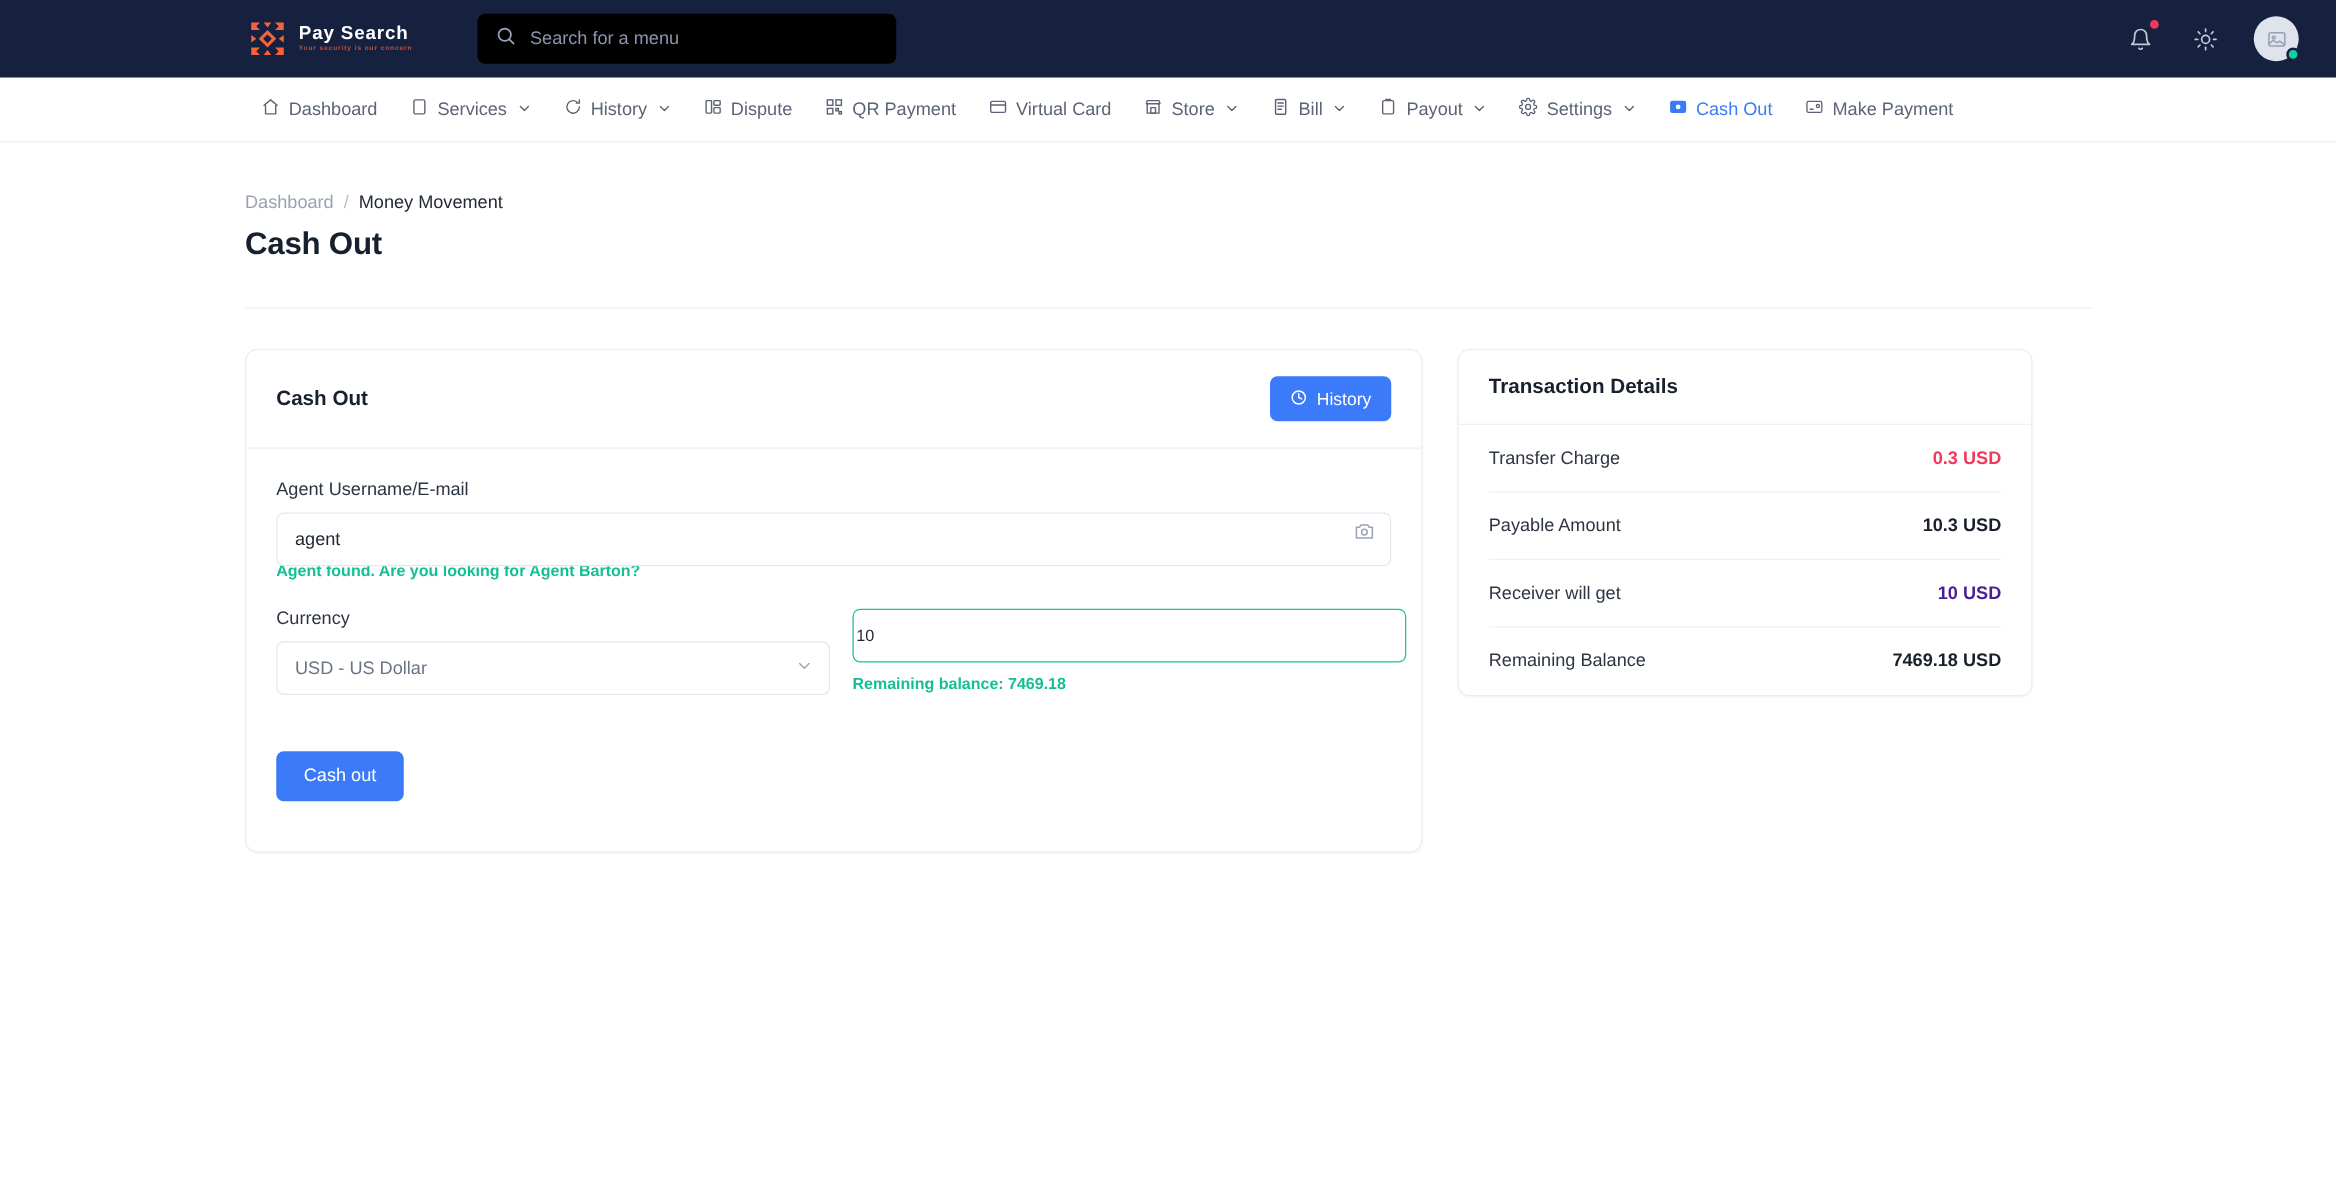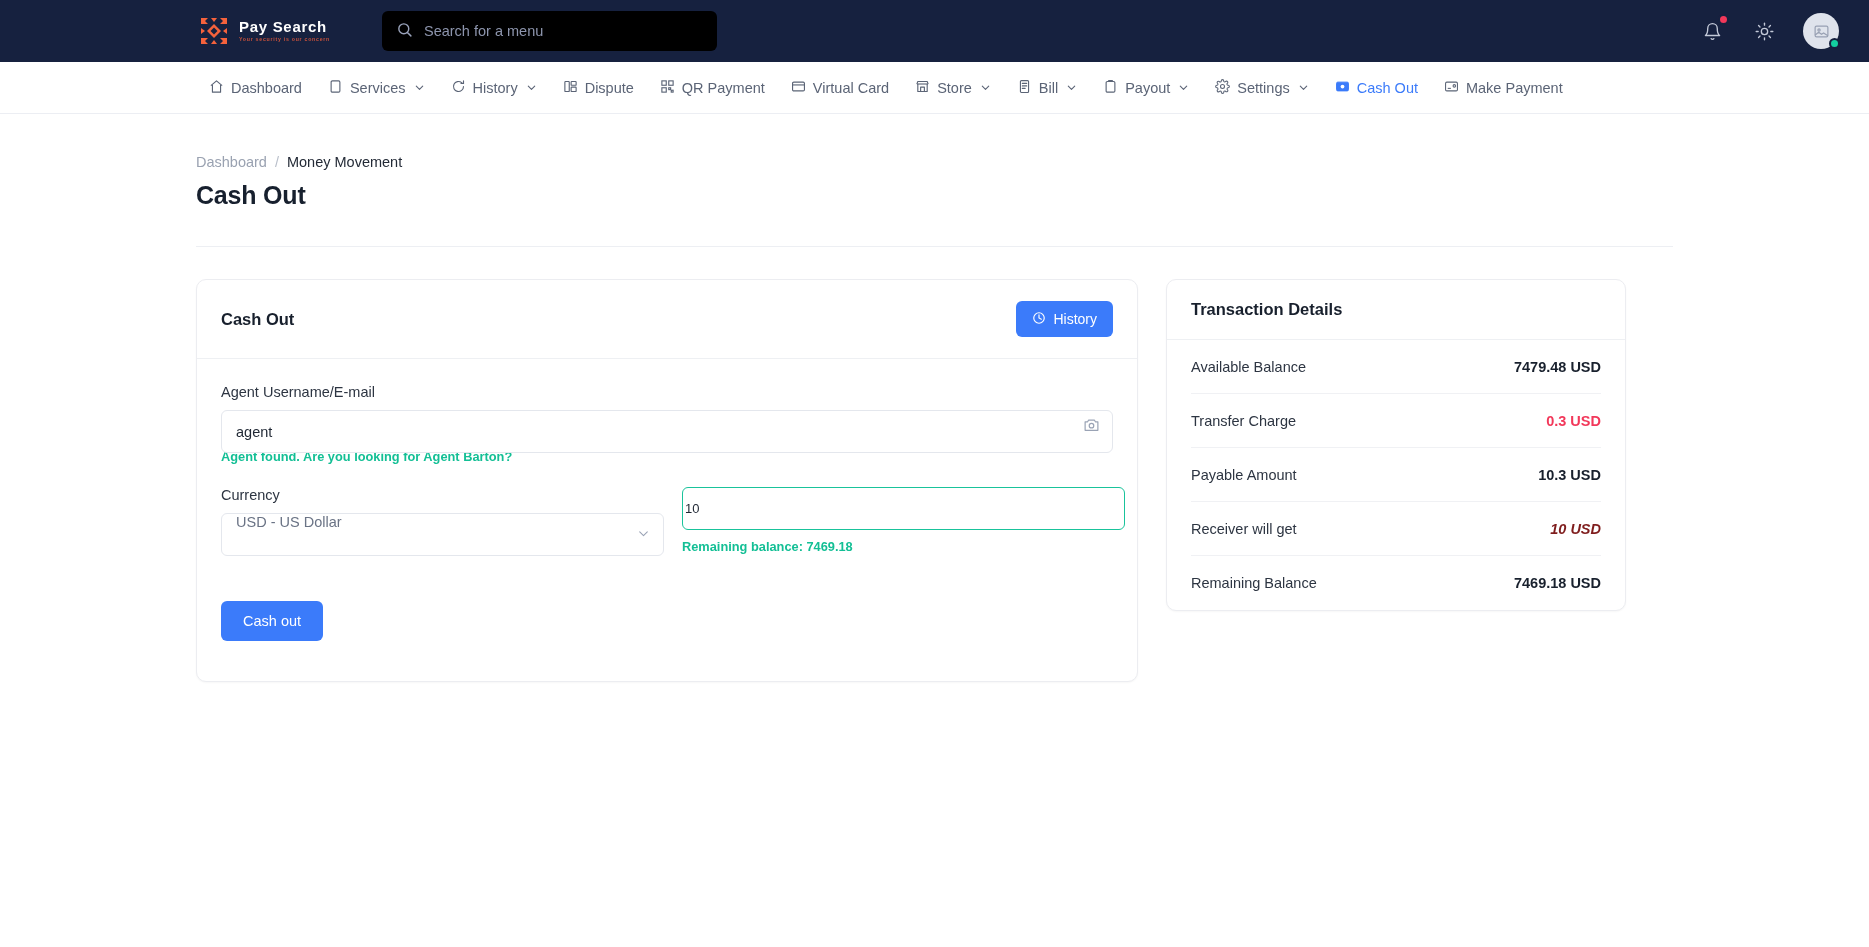--- a/index.html
+++ b/index.html
@@ -248,21 +248,21 @@
   .select-shell { position: relative; }
   .select-input {
     width: 100%;
     height: 43px;
     border: 1px solid #e4e7ed;
     border-radius: 6px;
     padding: 0 36px 0 14px;
     font-size: 14.5px;
     color: #6a7385;
     display: flex;
-    align-items: flex-start;
+    align-items: center;
     background: #fff;
     cursor: pointer;
   }
   .select-caret {
     position: absolute;
     right: 14px; top: 50%;
     transform: translateY(-50%);
     pointer-events: none;
   }
 
@@ -318,21 +318,21 @@
     display: flex;
     align-items: center;
     justify-content: space-between;
     height: 54px;
     border-bottom: 1px solid #f0f1f4;
   }
   .td-row:last-child { border-bottom: none; }
   .td-key { font-size: 14.5px; color: #2d3542; }
   .td-val { font-size: 14.5px; font-weight: bold; color: #18202d; }
   .td-val.neg { color: #f2385a; }
-  .td-val.pos { color: #7f1d1d; font-style: italic; }
+  .td-val.pos { color: #4c1d95; }
 </style>
 </head>
 <body>
 
 <div class="topbar">
 
   <div class="brand">
     <span class="brand-mark">
       <svg width="32" height="32" viewBox="0 0 32 32">
         <g fill="#f5623c">
@@ -592,24 +592,20 @@
         <button class="btn-cashout">Cash out</button>
       </div>
     </div>
 
     <div class="card card-right">
       <div class="td-head">
         <span class="td-title">Transaction Details</span>
       </div>
       <div class="td-list">
 
-        <div class="td-row">
-          <span class="td-key">Available Balance</span>
-          <span class="td-val">7479.48 USD</span>
-        </div>
 
         <div class="td-row">
           <span class="td-key">Transfer Charge</span>
           <span class="td-val neg">0.3 USD</span>
         </div>
 
         <div class="td-row">
           <span class="td-key">Payable Amount</span>
           <span class="td-val">10.3 USD</span>
         </div>

